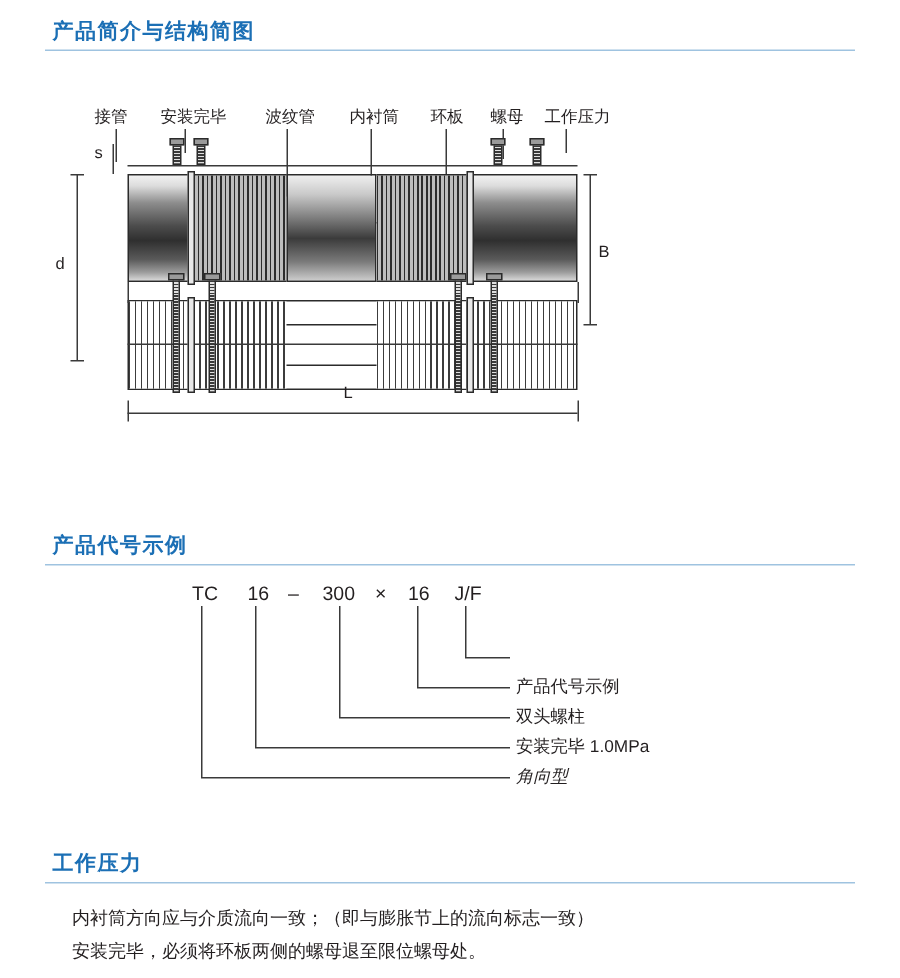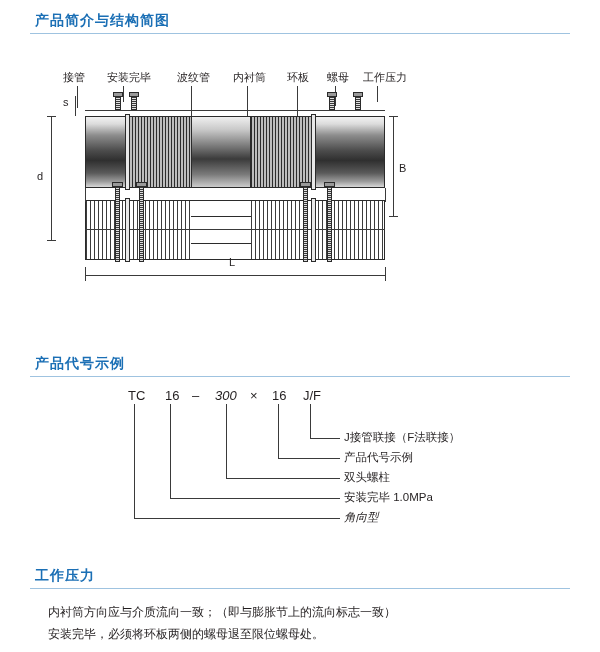--- a/index.html
+++ b/index.html
@@ -273,38 +273,37 @@
 </div>
 
 <div class="section-title" id="sec2-title">产品代号示例</div>
 <div class="title-rule" id="sec2-rule"></div>
 
 <div class="code-area">
 
   <div class="code-token" style="left:8px;   top:6px;">TC</div>
   <div class="code-token" style="left:45px;  top:6px;">16</div>
   <div class="code-token" style="left:72px;  top:6px;">–</div>
-  <div class="code-token" style="left:95px;  top:6px;font-style:italic;">300</div>
+  <div class="code-token" style="left:95px;  top:6px;">300</div>
   <div class="code-token" style="left:130px; top:6px;">×</div>
   <div class="code-token" style="left:152px; top:6px;">16</div>
   <div class="code-token" style="left:183px; top:6px;">J/F</div>
 
   <div class="code-lead" style="left:190px; top:22px; height:34px;"></div>
   <div class="code-lead" style="left:158px; top:22px; height:54px;"></div>
   <div class="code-lead" style="left:106px; top:22px; height:74px;"></div>
   <div class="code-lead" style="left:50px;  top:22px; height:94px;"></div>
   <div class="code-lead" style="left:14px;  top:22px; height:114px;"></div>
 
   <div class="code-hline" style="left:190px; top:56px;  width:30px;"></div>
   <div class="code-hline" style="left:158px; top:76px;  width:62px;"></div>
   <div class="code-hline" style="left:106px; top:96px;  width:114px;"></div>
   <div class="code-hline" style="left:50px;  top:116px; width:170px;"></div>
   <div class="code-hline" style="left:14px;  top:136px; width:206px;"></div>
 
-  <div class="code-desc" style="left:224px; top:48px;">J接管联接（F法联接）</div>
   <div class="code-desc" style="left:224px; top:68px;">产品代号示例</div>
   <div class="code-desc" style="left:224px; top:88px;">双头螺柱</div>
   <div class="code-desc" style="left:224px; top:108px;">安装完毕 1.0MPa</div>
   <div class="code-desc" style="left:224px; top:128px;font-style:italic;">角向型</div>
 </div>
 
 <div class="section-title" id="sec3-title">工作压力</div>
 <div class="title-rule" id="sec3-rule"></div>
 
 <div class="note" id="note1">内衬筒方向应与介质流向一致；（即与膨胀节上的流向标志一致）</div>

